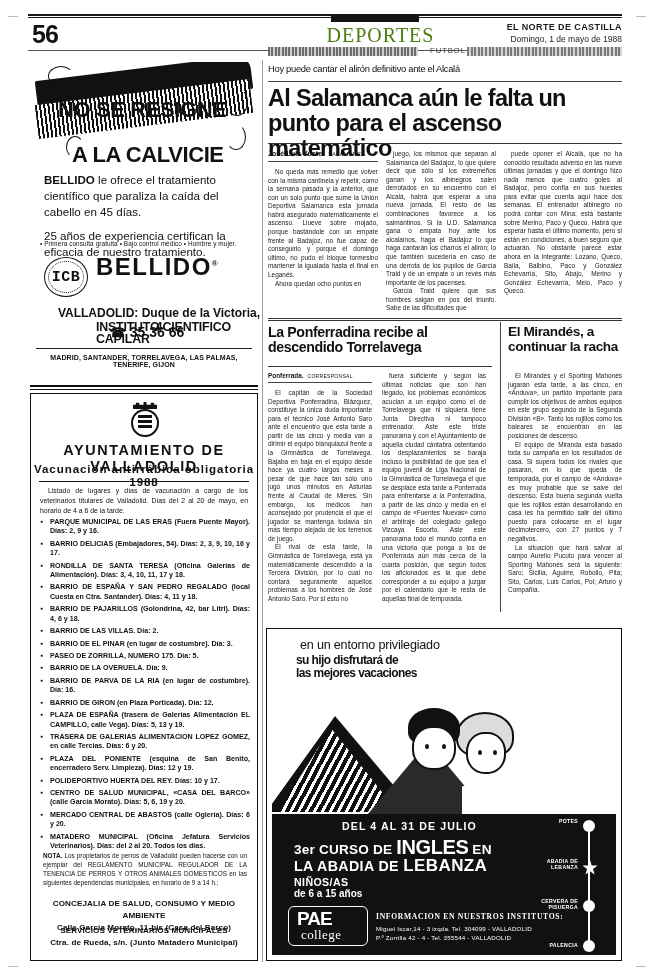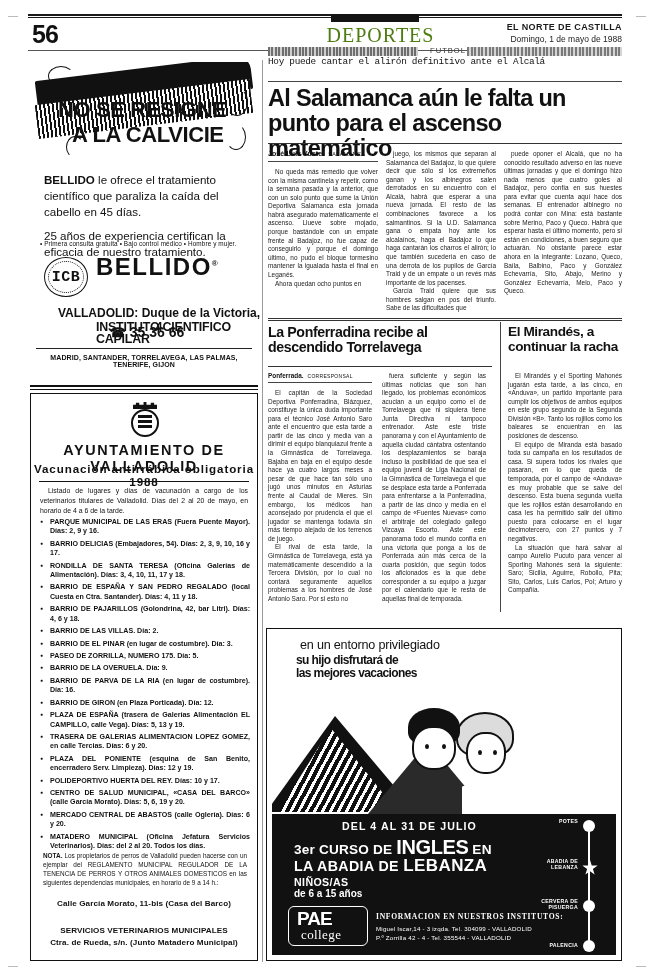--- a/index.html
+++ b/index.html
@@ -41,21 +41,21 @@
     position:absolute; left:6px; top:6px; width:216px; height:34px;
     background:#111; transform:rotate(-7deg); border-radius:2px 14px 2px 2px;
   }
   .comb-teeth { position:absolute; left:6px; top:30px; width:216px; height:34px; transform:rotate(-7deg);
     background:repeating-linear-gradient(to right,#111 0px,#111 2px,#fff 2px,#fff 4.2px); }
   .hair { position:absolute; border:1.4px solid #111; border-radius:50%; background:transparent; }
   .ad-title {
     position:absolute; left:28px; top:36px; width:200px;
     font-size:22px; font-weight:bold; letter-spacing:-0.4px; line-height:1.12; color:#111;
   }
-  .ad-title .l2 { display:block; margin-left:14px; }
+  .ad-title .l2 { display:block; margin-left:14px;margin-top:20px; }
   .ad-body { position:absolute; left:14px; top:110px; width:206px; font-size:11.6px; line-height:1.38; color:#111; }
   .ad-body b { font-weight:bold; }
   .ad-body p { margin:0 0 8px 0; }
   .ad-bullets { position:absolute; left:10px; top:178px; width:214px; font-size:6.4px; letter-spacing:0.1px; color:#111; }
   .logo-row { position:absolute; left:14px; top:193px; width:206px; height:46px; }
   .icb-seal {
     position:absolute; left:0px; top:2px; width:44px; height:40px; border:1.4px solid #111;
     border-radius:50%; text-align:center; font-family:Liberation Mono, monospace;
     font-size:15px; font-weight:bold; line-height:40px; letter-spacing:0.5px;
   }
@@ -93,21 +93,21 @@
 
   
   .futbol-band { position:absolute; left:268px; top:47px; width:354px; height:9px; }
   .band-l { position:absolute; left:0; top:0; width:150px; height:9px;
      background:repeating-linear-gradient(to right,#6e6e6e 0,#6e6e6e 2px,#cfcfcf 2px,#cfcfcf 3.4px); }
   .band-r { position:absolute; right:0; top:0; width:155px; height:9px;
      background:repeating-linear-gradient(to right,#7a7a7a 0,#7a7a7a 2px,#d4d4d4 2px,#d4d4d4 3.6px); }
   .band-t { position:absolute; left:157px; top:-1px; width:46px; text-align:center; font-size:7.6px; letter-spacing:1px; color:#333; }
 
   
-  .kicker { position:absolute; left:268px; top:56px; width:354px; font-size:9.4px; letter-spacing:-0.3px; color:#111;font-family:Liberation Mono, monospace; }
+  .kicker { position:absolute; left:268px; top:63px; width:354px; font-size:9.4px; letter-spacing:-0.3px; color:#111; }
   .kicker-rule { position:absolute; left:268px; top:81px; width:354px; height:1px; background:#444; }
   .headline { position:absolute; left:268px; top:86px; width:354px;
     font-size:23.5px; font-weight:bold; line-height:1.07; letter-spacing:-0.7px; color:#111; }
   .hl-rule { position:absolute; left:268px; top:143px; width:354px; height:1px; background:#333; }
   .byline { position:absolute; left:268px; top:150px; width:170px; font-size:7px; font-weight:bold; letter-spacing:0.1px; }
   .byline .loc { font-weight:normal; font-size:5.4px; letter-spacing:0.4px; margin-left:4px; }
   .byline-rule { position:absolute; left:268px; top:161px; width:110px; height:1px; background:#444; }
 
   .col { position:absolute; font-size:6.45px; line-height:1.33; text-align:justify; color:#1a1a1a; }
   .col p { margin:0; text-indent:7px; }
@@ -262,20 +262,21 @@
       <li>POLIDEPORTIVO HUERTA DEL REY. Días: 10 y 17.</li>
       <li>CENTRO DE SALUD MUNICIPAL, «CASA DEL BARCO» (calle García Morato). Días: 5, 6, 19 y 20.</li>
       <li>MERCADO CENTRAL DE ABASTOS (calle Oglería). Días: 6 y 20.</li>
       <li>MATADERO MUNICIPAL (Oficina Jefatura Servicios Veterinarios). Días: del 2 al 20. Todos los días.</li>
     </ul>
     <div class="nota">
       <span class="nota-lbl">NOTA.</span>
       <span>Los propietarios de perros de Valladolid pueden hacerse con un ejemplar del REGLAMENTO MUNICIPAL REGULADOR DE LA TENENCIA DE PERROS Y OTROS ANIMALES DOMESTICOS en las siguientes dependencias municipales, en horario de 9 a 14 h.:</span>
     </div>
     <div class="ayto-foot1">
+      <div>CONCEJALIA DE SALUD, CONSUMO Y MEDIO AMBIENTE</div>
       <div>Calle García Morato, 11-bis (Casa del Barco)</div>
     </div>
     <div class="ayto-foot2">
       <div>SERVICIOS VETERINARIOS MUNICIPALES</div>
       <div>Ctra. de Rueda, s/n. (Junto Matadero Municipal)</div>
     </div>
   </div>
 
   <div class="futbol-band">
     <div class="band-l"></div>

